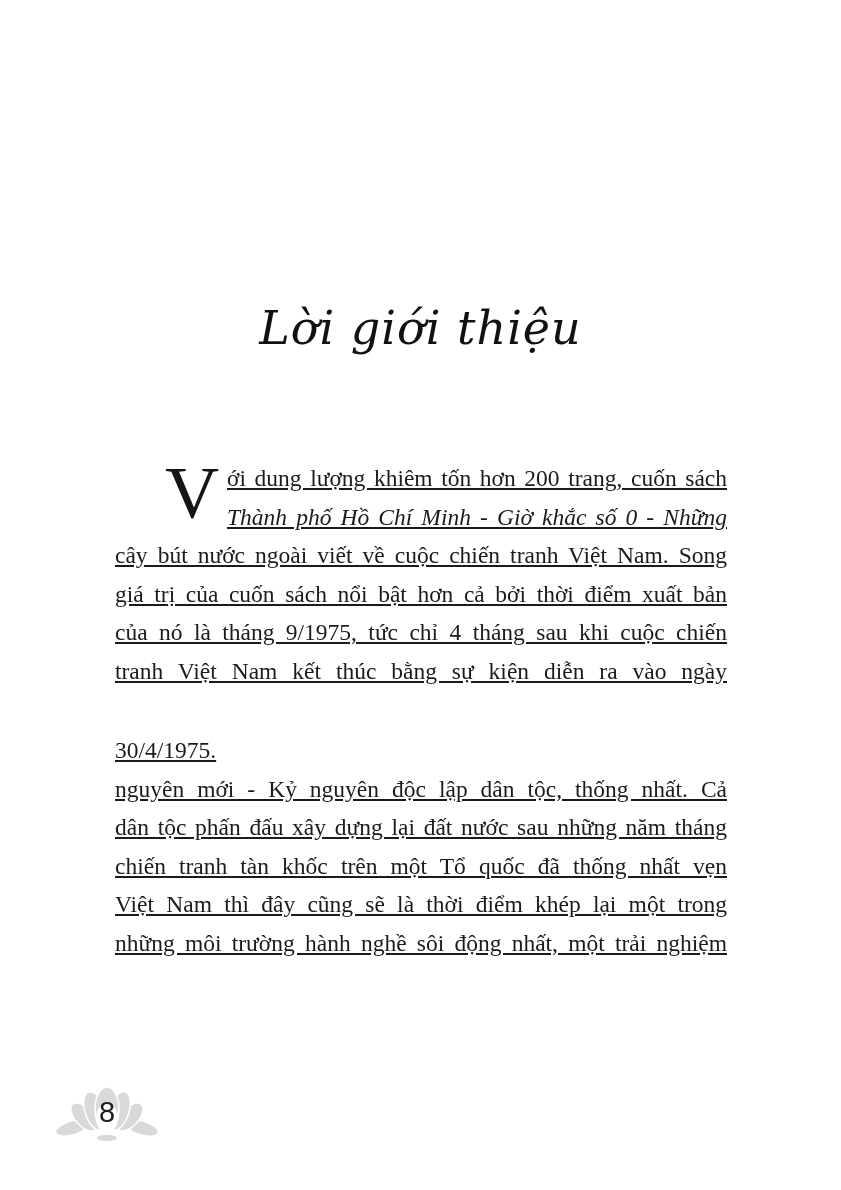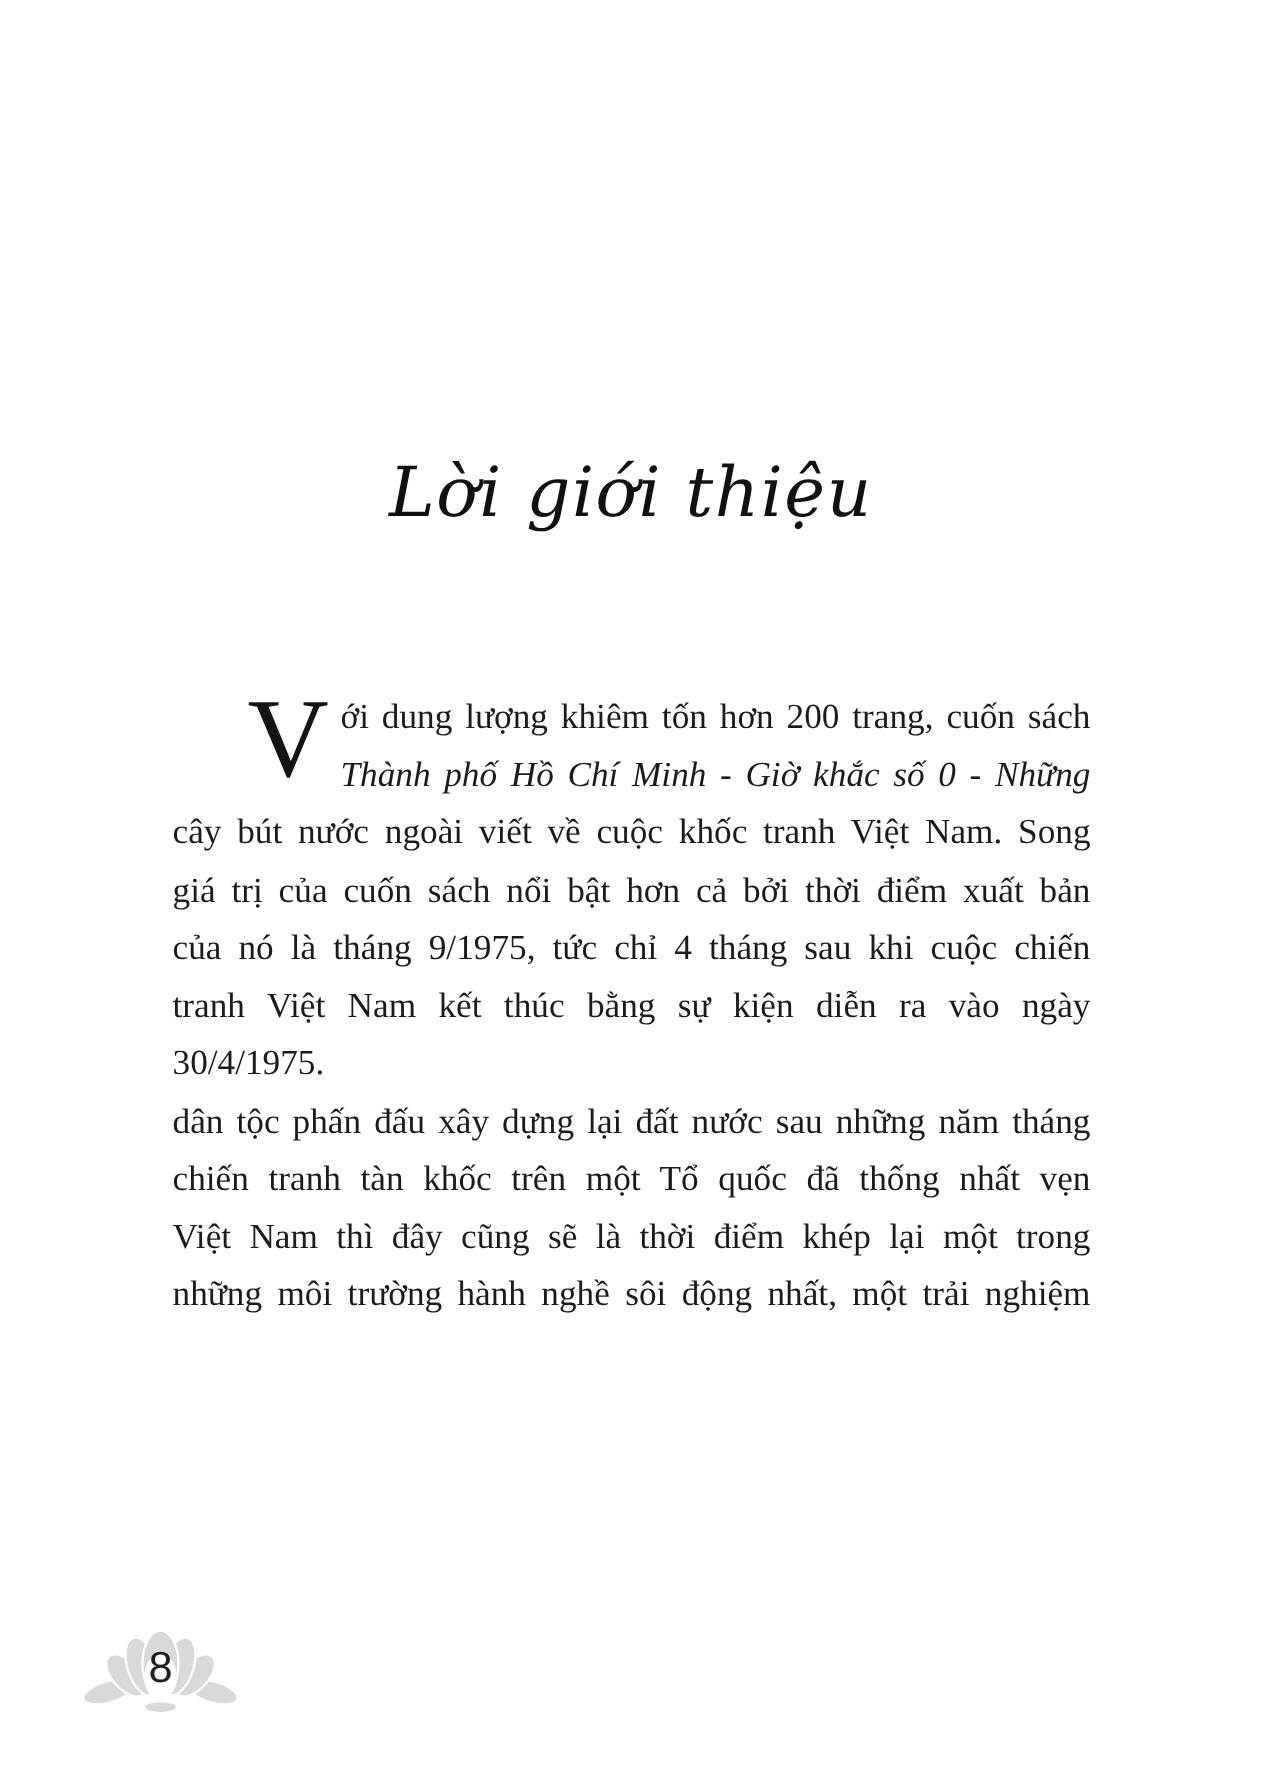--- a/index.html
+++ b/index.html
@@ -31,24 +31,25 @@
     width: 612px;
     font-size: 23.5px;
     line-height: 38.5px;
   }
   .line {
     height: 38.5px;
     white-space: nowrap;
     text-align: justify;
     text-align-last: justify;
     text-justify: inter-word;
+    text-decoration: underline;
   }
   .line.pad { padding-left: 112px; }
   .line.indent { padding-left: 46px; }
-  .line.left { text-align-last: left; }
+  .line.left { text-align-last: left; margin-top: 41px; }
   .it { font-style: italic; }
   .drop-cap {
     position: absolute;
     left: 50px;
     top: -2px;
     font-size: 75px;
     line-height: 72px;
     color: #141414;
   }
   .lotus-wrap {
@@ -76,26 +77,27 @@
 
 <div class="page">
 
   <div class="chapter-title">Lời giới thiệu</div>
 
   <div class="text-block">
     <span class="drop-cap">V</span>
 
     <div class="line pad"><span>ới dung lượng khiêm tốn hơn 200 trang, cuốn sách</span></div>
     <div class="line pad"><span class="it">Thành phố Hồ Chí Minh - Giờ khắc số 0 - Những</span></div>
-    <div class="line"><span>cây bút nước ngoài viết về cuộc khốc tranh Việt Nam. Song</span></div>
+    <div class="line"><span>cây bút nước ngoài viết về cuộc chiến tranh Việt Nam. Song</span></div>
     <div class="line"><span>giá trị của cuốn sách nổi bật hơn cả bởi thời điểm xuất bản</span></div>
     <div class="line"><span>của nó là tháng 9/1975, tức chỉ 4 tháng sau khi cuộc chiến</span></div>
     <div class="line"><span>tranh Việt Nam kết thúc bằng sự kiện diễn ra vào ngày</span></div>
     <div class="line left"><span>30/4/1975.</span></div>
 
+    <div class="line"><span>nguyên mới - Kỷ nguyên độc lập dân tộc, thống nhất. Cả</span></div>
     <div class="line"><span>dân tộc phấn đấu xây dựng lại đất nước sau những năm tháng</span></div>
     <div class="line"><span>chiến tranh tàn khốc trên một Tổ quốc đã thống nhất vẹn</span></div>
     <div class="line"><span>Việt Nam thì đây cũng sẽ là thời điểm khép lại một trong</span></div>
     <div class="line"><span>những môi trường hành nghề sôi động nhất, một trải nghiệm</span></div>
   </div>
 
   <div class="lotus-wrap">
     <svg viewBox="0 0 104 62" xmlns="http://www.w3.org/2000/svg">
       <g fill="#d9d9d9" stroke="#ffffff" stroke-width="1.5">
         <ellipse cx="17" cy="46" rx="17" ry="7" transform="rotate(-16 17 46)"></ellipse>

